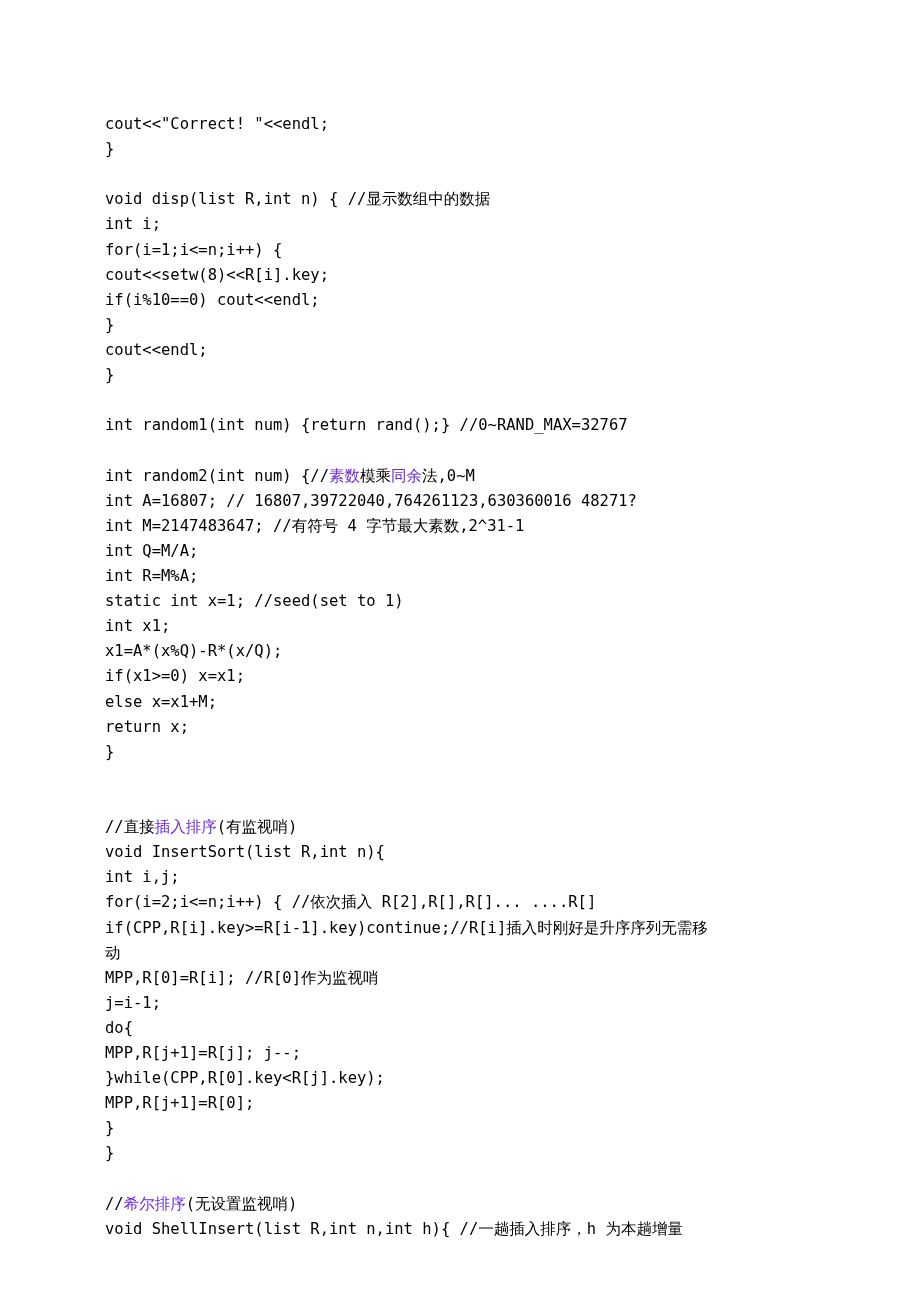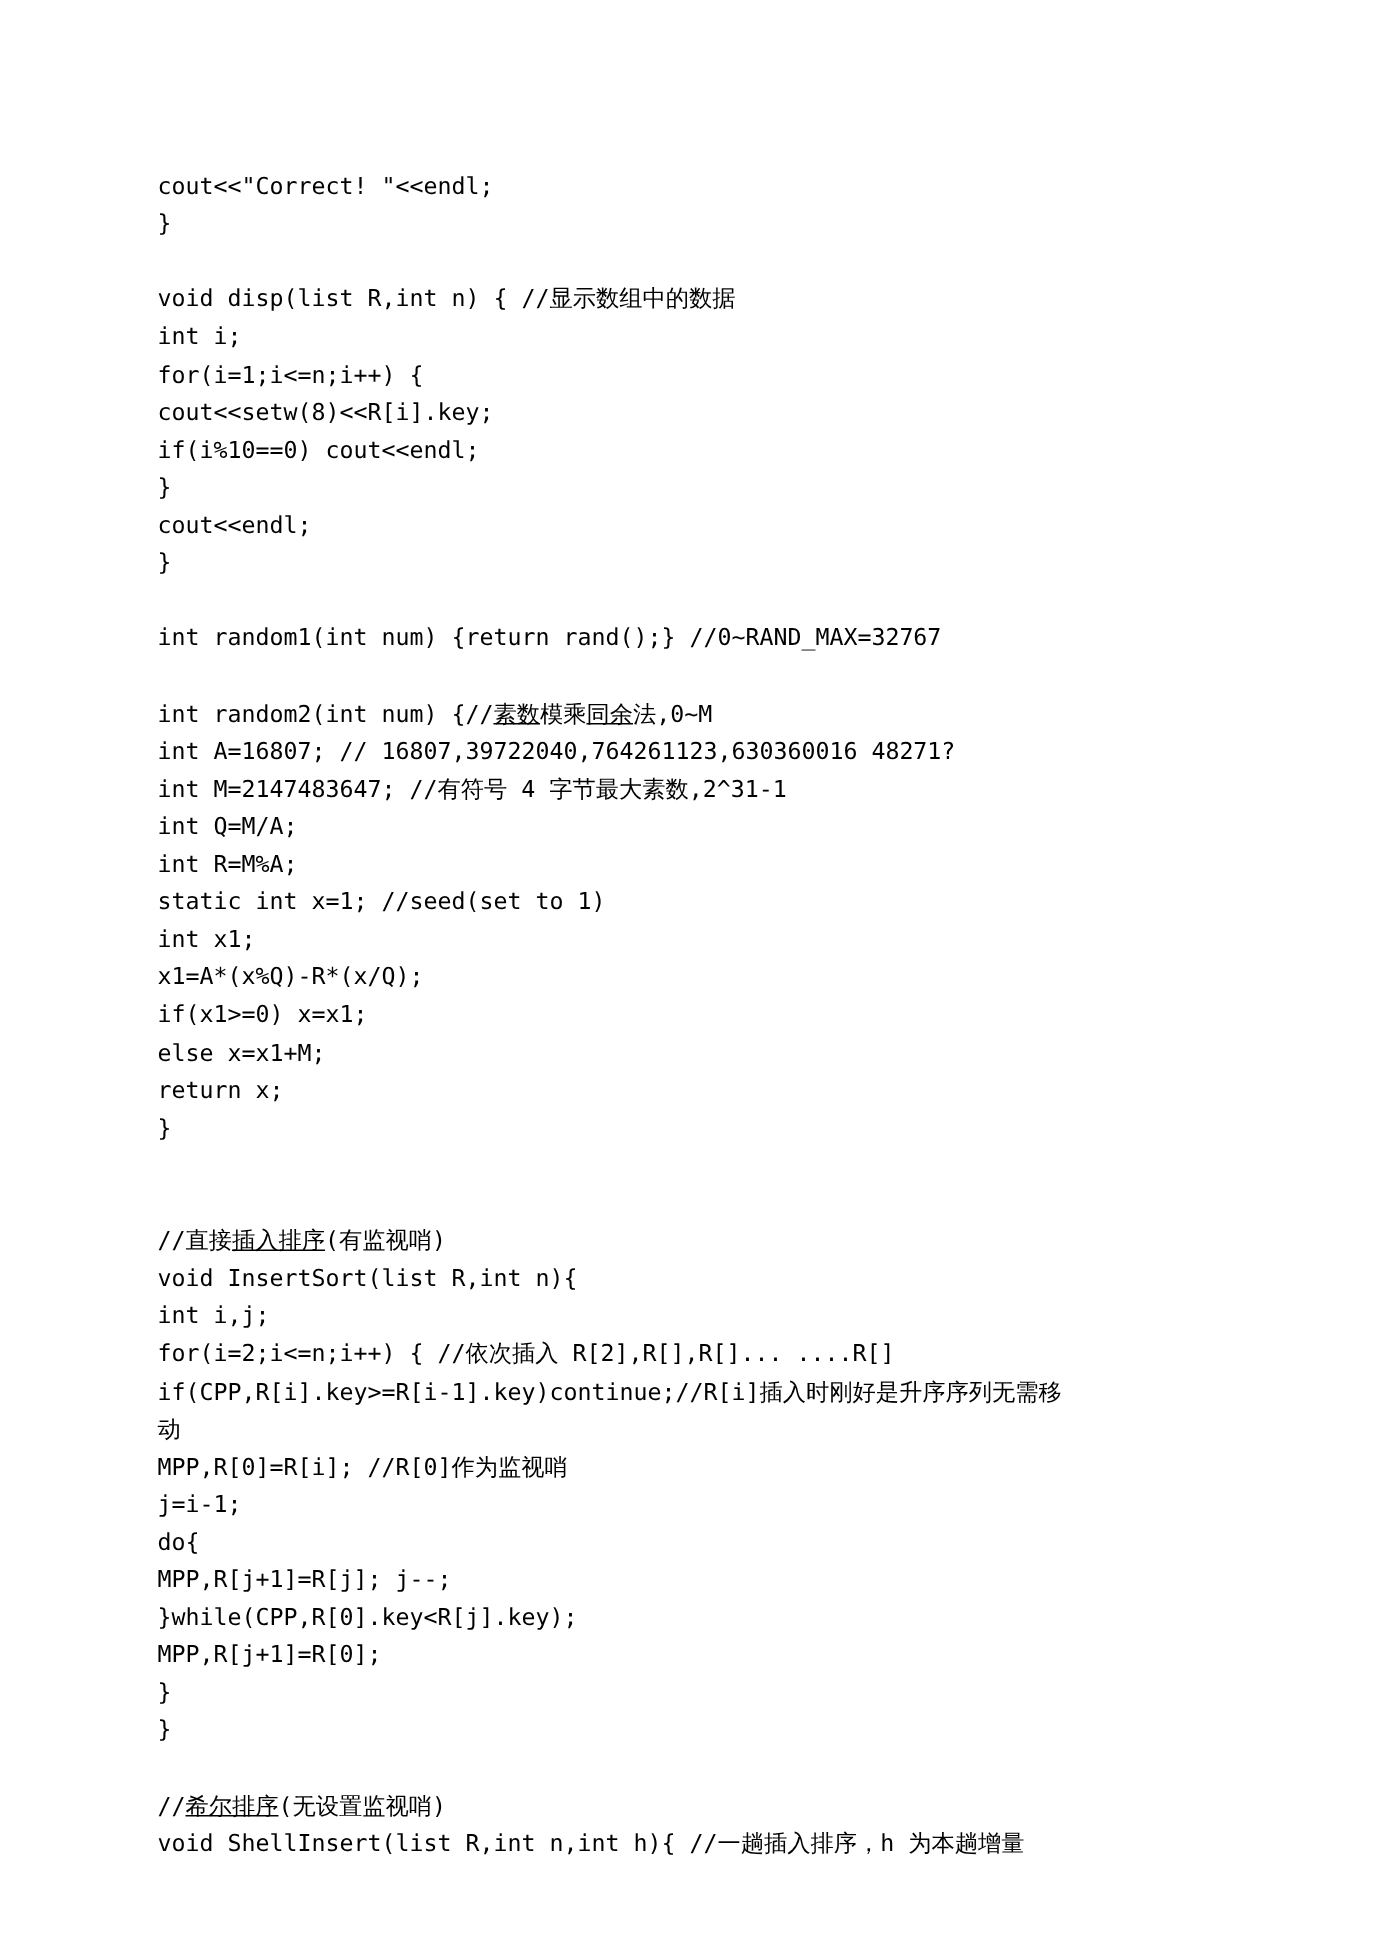--- a/index.html
+++ b/index.html
@@ -14,22 +14,21 @@
   .page {
     width: 920px;
     min-height: 1302px;
     box-sizing: border-box;
     padding: 112px 105px 40px 105px;
   }
   .code {
     white-space: pre;
   }
   .link {
-    color: #000000;
-    text-decoration: underline;
+    color: #6d28d9;
   }
 </style>
 </head>
 <body>
 
 <div class="page">
   <div class="code" id="code-container"><div><span>cout&lt;&lt;"Correct! "&lt;&lt;endl;</span></div><div><span>}</span></div><div>&nbsp;</div><div><span>void disp(list R,int n) { //显示数组中的数据</span></div><div><span>int i;</span></div><div><span>for(i=1;i&lt;=n;i++) {</span></div><div><span>cout&lt;&lt;setw(8)&lt;&lt;R[i].key;</span></div><div><span>if(i%10==0) cout&lt;&lt;endl;</span></div><div><span>}</span></div><div><span>cout&lt;&lt;endl;</span></div><div><span>}</span></div><div>&nbsp;</div><div><span>int random1(int num) {return rand();} //0~RAND_MAX=32767</span></div><div>&nbsp;</div><div><span>int random2(int num) {//</span><span class="link">素数</span><span>模乘</span><span class="link">同余</span><span>法,0~M</span></div><div><span>int A=16807; // 16807,39722040,764261123,630360016 48271?</span></div><div><span>int M=2147483647; //有符号 4 字节最大素数,2^31-1</span></div><div><span>int Q=M/A;</span></div><div><span>int R=M%A;</span></div><div><span>static int x=1; //seed(set to 1)</span></div><div><span>int x1;</span></div><div><span>x1=A*(x%Q)-R*(x/Q);</span></div><div><span>if(x1&gt;=0) x=x1;</span></div><div><span>else x=x1+M;</span></div><div><span>return x;</span></div><div><span>}</span></div><div>&nbsp;</div><div>&nbsp;</div><div><span>//直接</span><span class="link">插入排序</span><span>(有监视哨)</span></div><div><span>void InsertSort(list R,int n){</span></div><div><span>int i,j;</span></div><div><span>for(i=2;i&lt;=n;i++) { //依次插入 R[2],R[],R[]... ....R[]</span></div><div><span>if(CPP,R[i].key&gt;=R[i-1].key)continue;//R[i]插入时刚好是升序序列无需移</span></div><div><span>动</span></div><div><span>MPP,R[0]=R[i]; //R[0]作为监视哨</span></div><div><span>j=i-1;</span></div><div><span>do{</span></div><div><span>MPP,R[j+1]=R[j]; j--;</span></div><div><span>}while(CPP,R[0].key&lt;R[j].key);</span></div><div><span>MPP,R[j+1]=R[0];</span></div><div><span>}</span></div><div><span>}</span></div><div>&nbsp;</div><div><span>//</span><span class="link">希尔排序</span><span>(无设置监视哨)</span></div><div><span>void ShellInsert(list R,int n,int h){ //一趟插入排序，h 为本趟增量</span></div></div>
 </div>
 
 </body></html>

